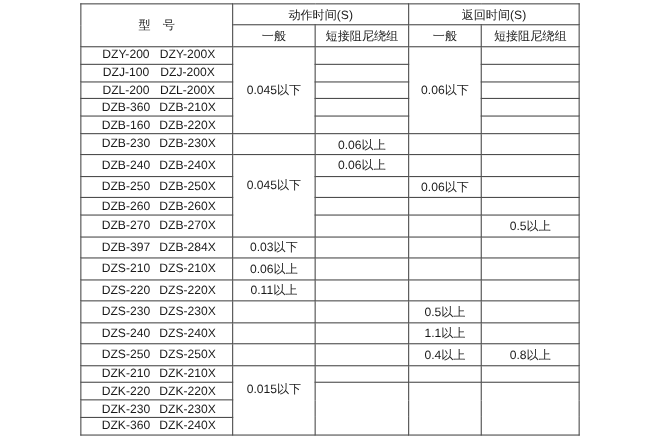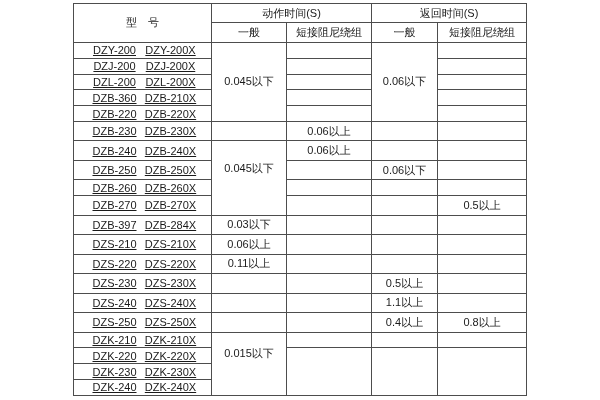--- a/index.html
+++ b/index.html
@@ -18,21 +18,21 @@
   col.c-retgen{width:66px;}
   col.c-retdamp{width:89px;}
   th,td{
     border:1px solid #4d4d4d;
     padding:0;margin:0;
     font-size:11px;font-weight:normal;color:#1a1a1a;
     text-align:center;vertical-align:middle;
     white-space:nowrap;overflow:hidden;
   }
   .mrow{display:flex;justify-content:center;align-items:center;}
-  .mrow span{display:inline-block;width:56px;text-align:center;text-decoration:underline;}
+  .mrow span{display:inline-block;width:56px;text-align:center;}
   .lift{position:relative;top:-10px;display:inline-block;}
 </style>
 </head>
 <body>
 
 <div class="table-wrap">
 <table>
   <colgroup>
     <col class="c-model">
         <col class="c-actgen">
@@ -61,21 +61,21 @@
             </div>
           </td>
     <td rowspan="5">0.045以下</td>
     <td></td>
     <td rowspan="5">0.06以下</td>
     <td></td>
   </tr>
   <tr>
     <td>
             <div class="mrow">
-              <span>DZJ-200</span>
+              <span>DZJ-100</span>
               <span>DZJ-200X</span>
             </div>
           </td>
     <td></td>
     <td></td>
   </tr>
   <tr>
     <td>
             <div class="mrow">
               <span>DZL-200</span>
@@ -91,21 +91,21 @@
               <span>DZB-360</span>
               <span>DZB-210X</span>
             </div>
           </td>
     <td></td>
     <td></td>
   </tr>
   <tr>
     <td>
             <div class="mrow">
-              <span>DZB-220</span>
+              <span>DZB-160</span>
               <span>DZB-220X</span>
             </div>
           </td>
     <td></td>
     <td></td>
   </tr>
 
   <tr>
     <td>
             <div class="mrow">
@@ -264,20 +264,20 @@
     <td>
             <div class="mrow">
               <span>DZK-230</span>
               <span>DZK-230X</span>
             </div>
           </td>
   </tr>
   <tr>
     <td>
             <div class="mrow">
-              <span>DZK-240</span>
+              <span>DZK-360</span>
               <span>DZK-240X</span>
             </div>
           </td>
   </tr>
 </tbody>
     </table>
 </div>
 
 </body></html>

